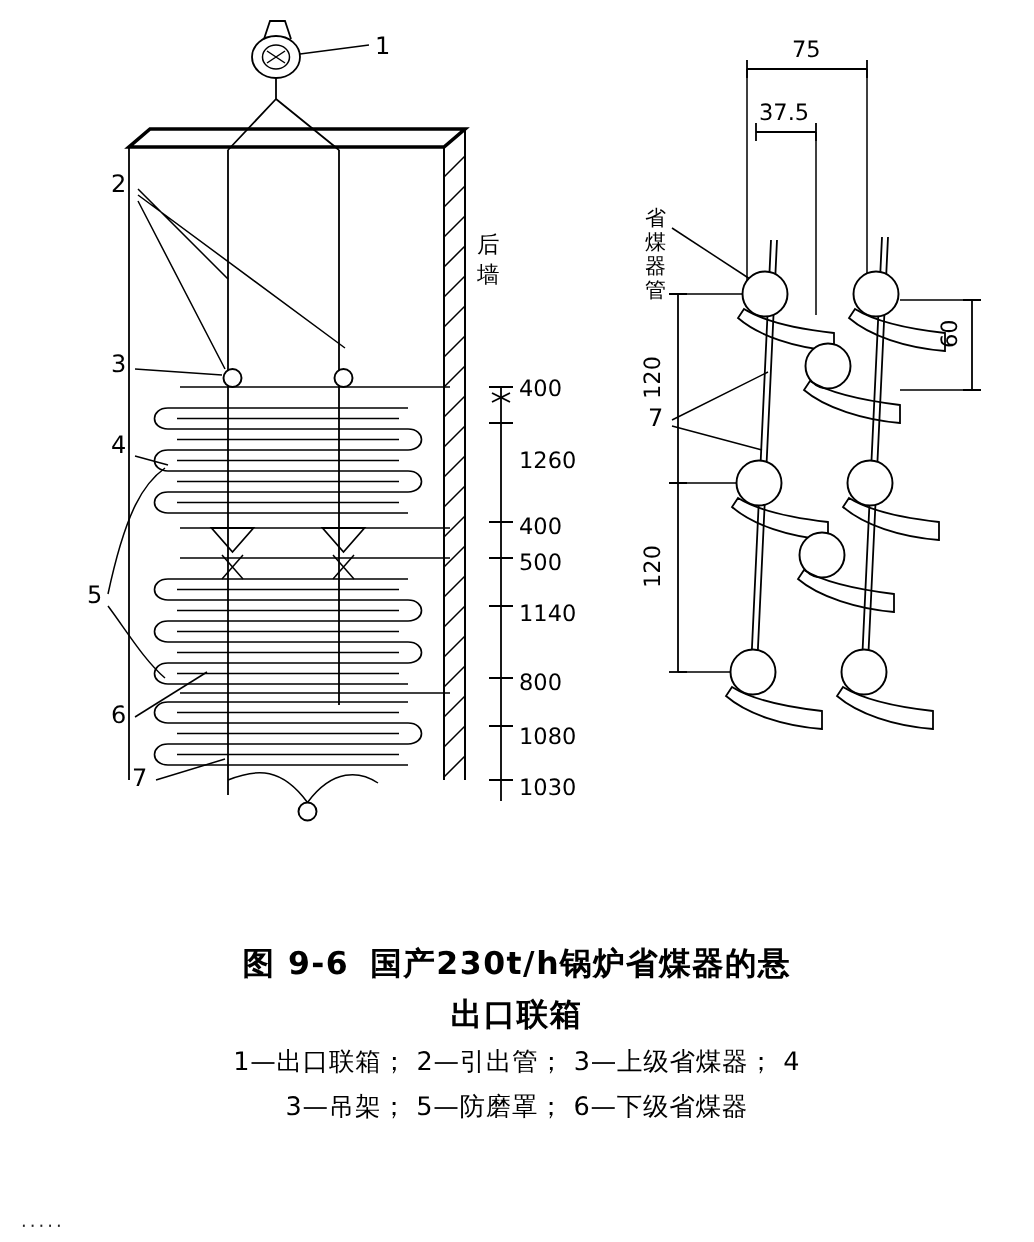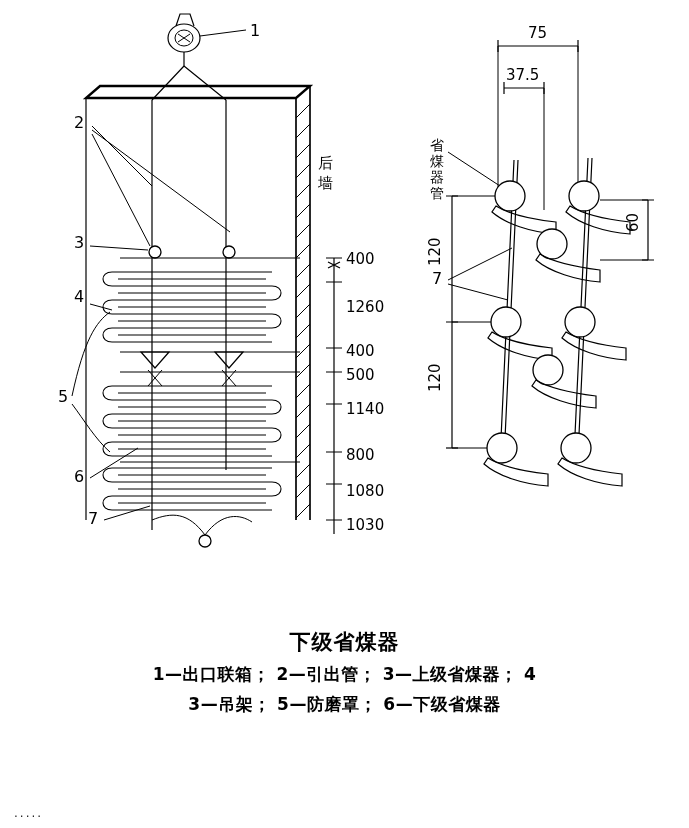--- a/index.html
+++ b/index.html
@@ -42,21 +42,21 @@
     line-height: 34px;
     color: #000;
   }
   .cap-title .spacer {
     display: inline-block;
     width: 14px;
   }
   .cap-legend {
     font-family: "DejaVu Sans", sans-serif;
     font-size: 17px;
-    font-weight: bold;
+    font-weight: normal;
     line-height: 30px;
     color: #000;
     letter-spacing: 0.5px;
   }
   .corner-mark {
     position: absolute;
     left: 14px;
     bottom: 4px;
     font-size: 12px;
     color: #222;
@@ -290,19 +290,22 @@
         <circle class="circ" cx="576" cy="448" r="15"></circle>
         <path class="ln" d="M562 458 C578 468 604 472 622 474 L622 486 C596 484 572 476 558 464 Z"></path>
       </g>
 
       <text class="num" x="432" y="284">7</text>
       <path class="ln-thin" d="M448 280 L512 248 M448 284 L508 300"></path>
     </g>
   </svg>
 
   <div class="caption-block">
-    <div class="cap-title">下级省煤器</div>
+    <div class="cap-title">
+      <span>图 9-6</span><span class="spacer"></span><span>国产230t/h锅炉省煤器的悬</span>
+    </div>
+    <div class="cap-title">出口联箱</div>
     <div class="cap-legend">1—出口联箱； 2—引出管； 3—上级省煤器； 4</div>
     <div class="cap-legend">3—吊架； 5—防磨罩； 6—下级省煤器</div>
   </div>
 
   <div class="corner-mark">·····</div>
 </div>
 
 </body></html>

